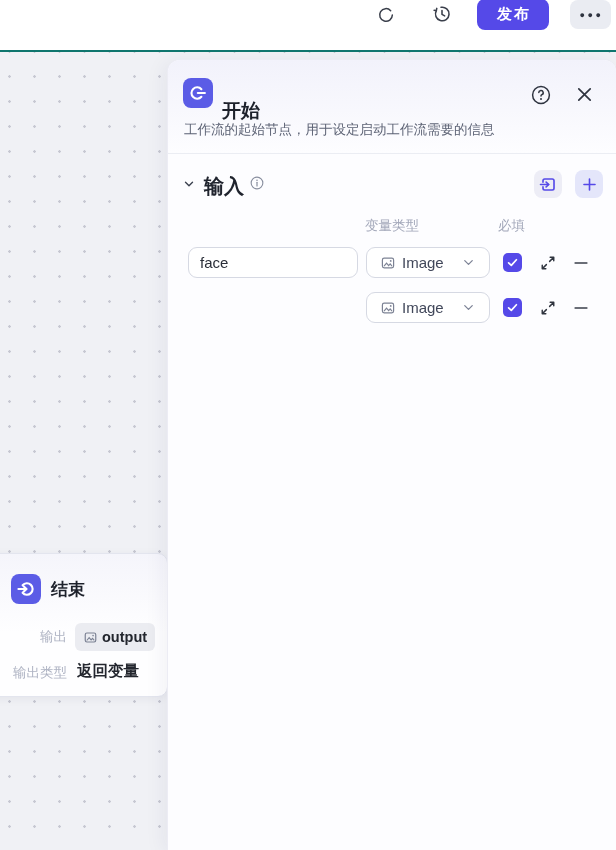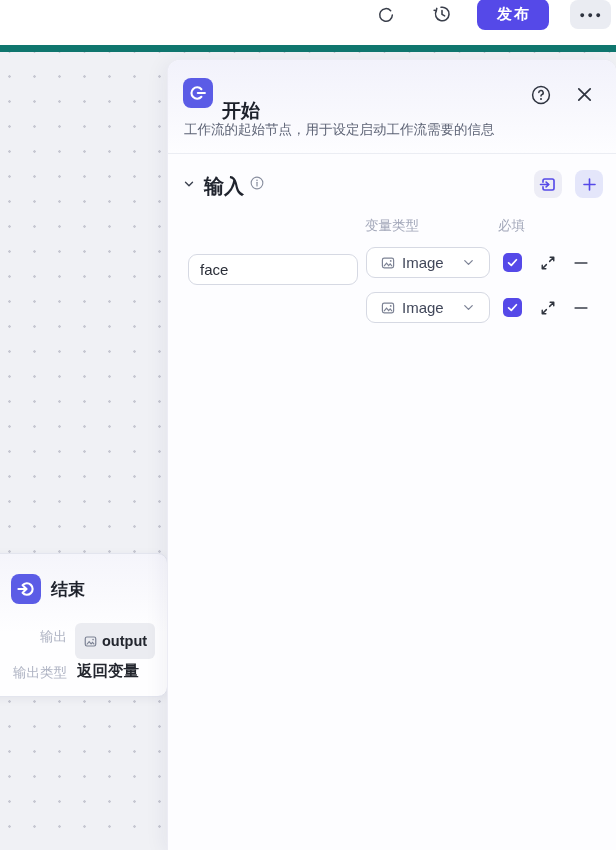--- a/index.html
+++ b/index.html
@@ -2,21 +2,21 @@
 <html><head>
 <meta charset="utf-8">
 <style>
   * { margin:0; padding:0; box-sizing:border-box; }
   html,body { width:616px; height:850px; }
   body { font-family:"Liberation Sans","DejaVu Sans",sans-serif; background:#fff; }
   .stage { position:relative; width:616px; height:850px; overflow:hidden; background:#fff; }
 
   
   .topbar { position:absolute; left:0; top:0; width:616px; height:52px; background:#fff;
-            border-bottom:7px solid #0f766e; z-index:3; }
+            border-bottom:2px solid #0f766e; z-index:3; }
   .icon-btn { position:absolute; width:26px; height:26px; display:flex; align-items:center;
               justify-content:center; cursor:pointer; border-radius:6px; }
   .refresh-btn { left:373px; top:2px; }
   .history-btn { left:429px; top:1px; }
   .publish-btn { position:absolute; left:477px; top:-1px; width:72px; height:31px;
                  background:#5549e8; border:none; border-radius:8px; color:#fff;
                  font-size:15px; font-weight:700; letter-spacing:2px; cursor:pointer;
                  display:flex; align-items:center; justify-content:center; padding-left:2px;}
   .more-btn { position:absolute; left:570px; top:0px; width:41px; height:29px;
               background:#eaecf2; border:none; border-radius:8px; color:#2f3440;
@@ -34,21 +34,21 @@
               background:linear-gradient(180deg,#f5f5fb,#fefeff 55%);
               border:1px solid #e3e5ee; border-radius:10px;
               box-shadow:0 2px 10px rgba(30,30,70,.06); }
   .node-tile { width:30px; height:30px; border-radius:8px; background:#5b5ce6;
                display:flex; align-items:center; justify-content:center; }
   .end-card .node-tile { position:absolute; left:24px; top:20px; }
   .end-title { position:absolute; left:64px; top:24px; font-size:17px; font-weight:700; color:#1d212b; }
   .end-lbl { position:absolute; width:80px; text-align:right; font-size:13.5px; color:#aeb3c3; }
   .end-lbl.l1 { left:0; top:74px; }
   .end-lbl.l2 { left:0; top:110px; }
-  .out-chip { position:absolute; left:88px; top:69px; height:36px; background:#ebecf1;
+  .out-chip { position:absolute; left:88px; top:69px; height:28px; background:#ebecf1;
               border-radius:6px; display:flex; align-items:center; gap:4px; padding:0 8px;
               font-size:14.5px; font-weight:700; color:#23262e; }
   .out-type-val { position:absolute; left:90px; top:107px; font-size:15.5px; font-weight:600; color:#23262e; }
 
   
   .panel { position:absolute; left:168px; top:60px; width:448px; height:790px; z-index:2;
            background:#fdfdff; border-radius:12px 12px 0 0;
            box-shadow:0 0 0 1px #ececf4, -5px 2px 20px rgba(40,40,90,.06); }
   .panel-header { position:absolute; left:0; top:0; width:100%; height:94px;
                   border-radius:12px 12px 0 0; border-bottom:1px solid #ebedf3;
@@ -70,21 +70,21 @@
   .plus-btn { left:407px; background:#e4e6fa; }
 
   .col-hdr { position:absolute; top:157px; font-size:13.5px; color:#a3a8ba; }
   .col-name { left:40px;margin-top:40px; } .col-type { left:197px;text-align:right; } .col-req { left:330px; }
 
   .var-row { position:absolute; left:0; width:448px; height:31px; }
   .row-0 { top:187px; } .row-1 { top:232px; }
   .name-input { position:absolute; left:20px; top:0; width:170px; height:31px;
                 border:1px solid #d6d9e3; border-radius:9px; padding:10px 11px;
                 font-size:15px; color:#2a2e38; background:#fff; outline:none;
-                font-family:inherit;margin-top:7px; }
+                font-family:inherit; }
   .type-select { position:absolute; left:198px; top:0; width:124px; height:31px;
                  border:1px solid #d6d9e3; border-radius:9px; background:#fff;
                  display:flex; align-items:center; gap:6px; padding:0 13px; cursor:pointer; }
   .type-select .lbl { font-size:15px; color:#41475a; }
   .type-select .chev { margin-left:auto; display:flex; }
   .req-check { position:absolute; left:335px; top:6px; width:19px; height:19px;
                background:#5549e8; border-radius:5px; display:flex; align-items:center;
                justify-content:center; cursor:pointer; }
   .expand-btn { position:absolute; left:369px; top:5px; width:21px; height:21px;
                 display:flex; align-items:center; justify-content:center; cursor:pointer; }

